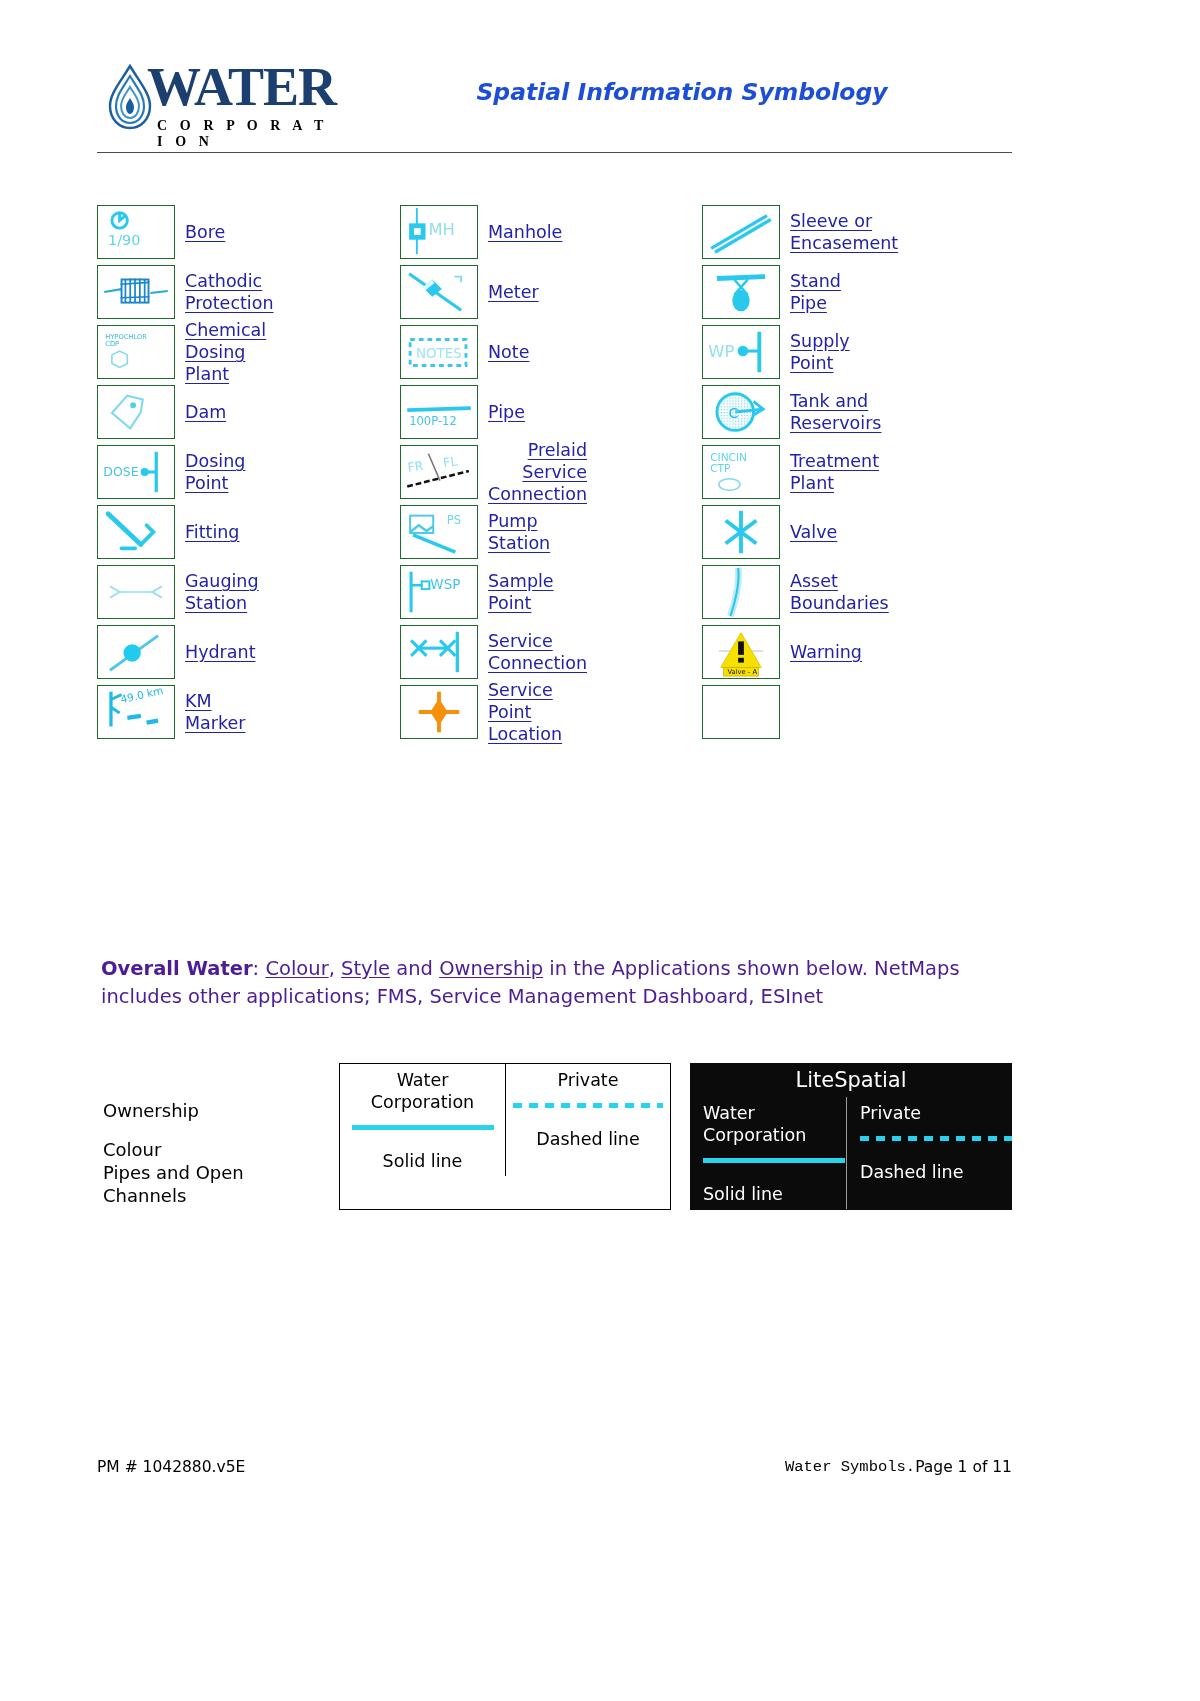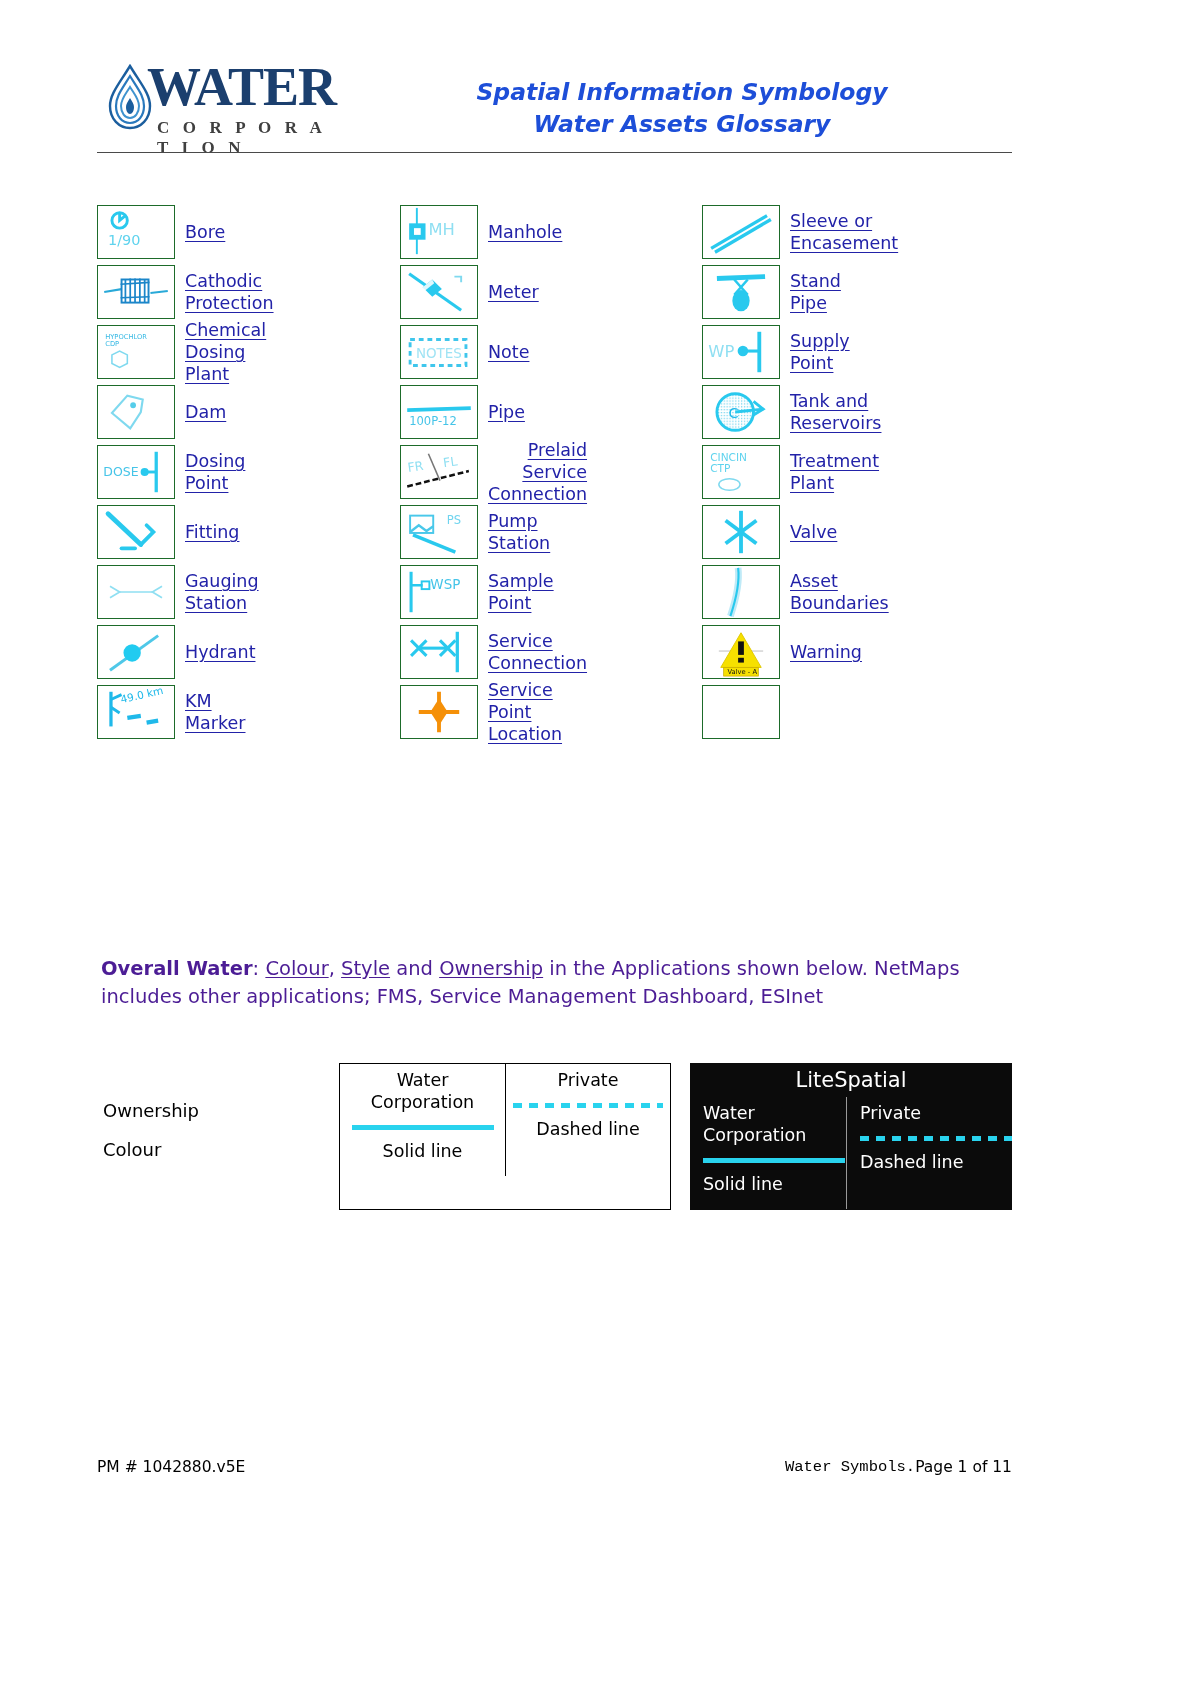--- a/index.html
+++ b/index.html
@@ -22,22 +22,22 @@
   .logo-word {
     position:absolute; left:42px; top:-2px;
     font-family:"Liberation Serif", serif;
     font-size:54px; font-weight:700; letter-spacing:-1px;
     color:#1b3f6e;
     line-height:1;
   }
   .logo-sub {
     position:absolute; left:52px; top:56px;
     font-family:"Liberation Serif", serif;
-    font-size:17px; letter-spacing:4.6px; font-weight:600;
-    color:#404040;
+    font-size:14px; letter-spacing:4.6px; font-weight:600;
+    color:#000000;
   }
   .doc-title {
     position:absolute; left:260px; top:18px; width:650px;
     text-align:center;
     font-family:"DejaVu Sans", sans-serif;
     font-weight:700; font-style:italic;
     font-size:23.5px; line-height:1.37;
     color:#1d4ed8;
   }
   .header-rule {
@@ -132,21 +132,21 @@
 
   .owner { line-height:1.26; text-align:center; }
   .linesample { height:28px; display:flex; align-items:center; width:100%; justify-content:center; }
   .tbl-lite .linesample { justify-content:flex-start; }
   .line-solid { width:142px; height:5px; background:#29d3ee; }
   .line-dashed {
     width:150px; height:5px;
     background:repeating-linear-gradient(to right,#29d3ee 0 9px, transparent 9px 16px);
   }
   .tbl-lite .line-dashed { width:152px; }
-  .styletxt { margin-top:0; font-size:17.5px; }
+  .styletxt { margin-top:10px; font-size:17.5px; }
 
   
   .footer {
     position:absolute; left:97px; top:1455px; width:915px; height:24px;
     display:flex; align-items:center; justify-content:space-between;
     font-family:"DejaVu Sans", sans-serif;
     font-size:15.5px; color:#000;
   }
   .footer .mid { flex:1; text-align:right;font-family:Liberation Mono, monospace; }
   .footer .right { text-align:right; }
@@ -162,21 +162,20 @@
         <path d="M23 2 C12 20 3 30 3 42 C3 55 12 64 23 64 C34 64 43 55 43 42 C43 30 34 20 23 2 Z" fill="none" stroke="#1b5e9e" stroke-width="2.4"></path>
         <path d="M23 12 C15 25 9 32 9 42 C9 52 15 59 23 59 C31 59 37 52 37 42 C37 32 31 25 23 12 Z" fill="none" stroke="#2a79bd" stroke-width="2.2"></path>
         <path d="M23 23 C18 31 14 35 14 42 C14 49 18 54 23 54 C28 54 32 49 32 42 C32 35 28 31 23 23 Z" fill="none" stroke="#3f93cf" stroke-width="2"></path>
         <path d="M23 34 C20.5 38 19 40 19 43 C19 47 20.8 50 23 50 C25.2 50 27 47 27 43 C27 40 25.5 38 23 34 Z" fill="#1b5e9e"></path>
       </svg>
       <div class="logo-word">WATER</div>
       <div class="logo-sub">C O R P O R A T I O N</div>
     </div>
     <div class="doc-title">
       <div>Spatial Information Symbology</div>
-      <div>Water Assets Glossary</div>
     </div>
   </div>
   <div class="header-rule"></div>
 
   <div class="grid">
 
     <div class="col col-1">
 
       <div class="row">
         <div class="sym-box">
@@ -492,20 +491,22 @@
     </div>
   </div>
 
   <div class="para"><b>Overall Water</b><span>: </span><u>Colour</u><span>, </span><u>Style</u><span> and </span><u>Ownership</u><span> in the Applications shown below. NetMaps includes other applications; FMS, Service Management Dashboard, ESInet</span></div>
 
   <div class="cmp">
 
     <div class="cmp-leftlabels">
       <div class="blk">Ownership</div>
       <div>Colour</div>
+      <div style="white-space:pre-line">Pipes and Open
+Channels</div>
     </div>
 
     <div class="tbl tbl-netmaps">
       <div class="tbl-body">
         <div class="tbl-cell">
           <div class="owner" style="white-space:pre-line">Water
 Corporation</div>
           <div class="linesample">
               <span class="line-solid"></span>
             </div>

